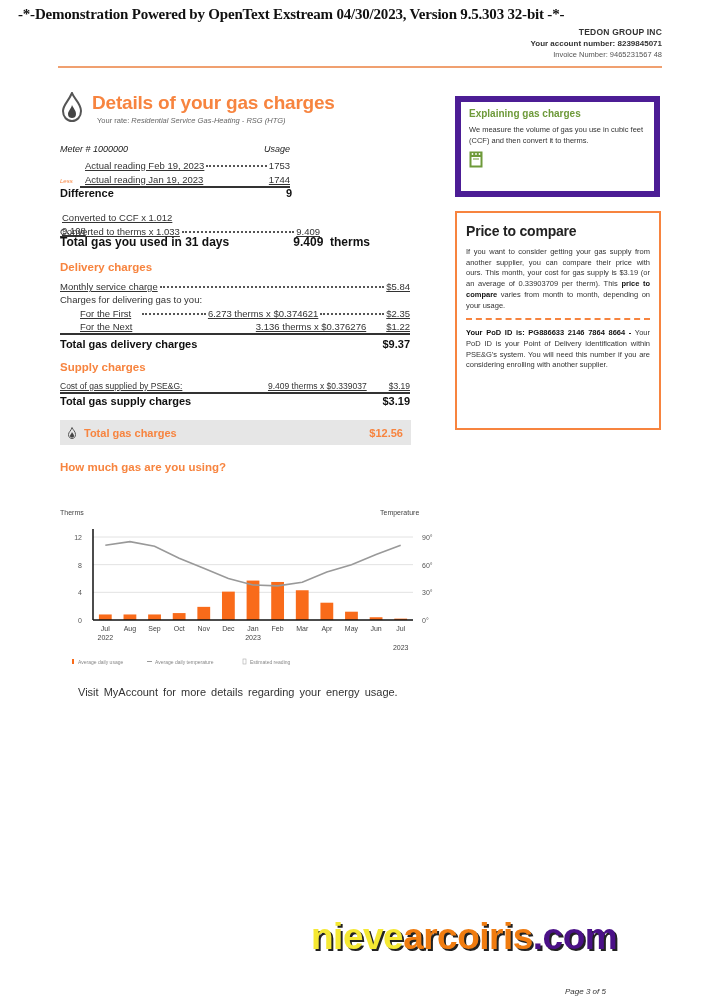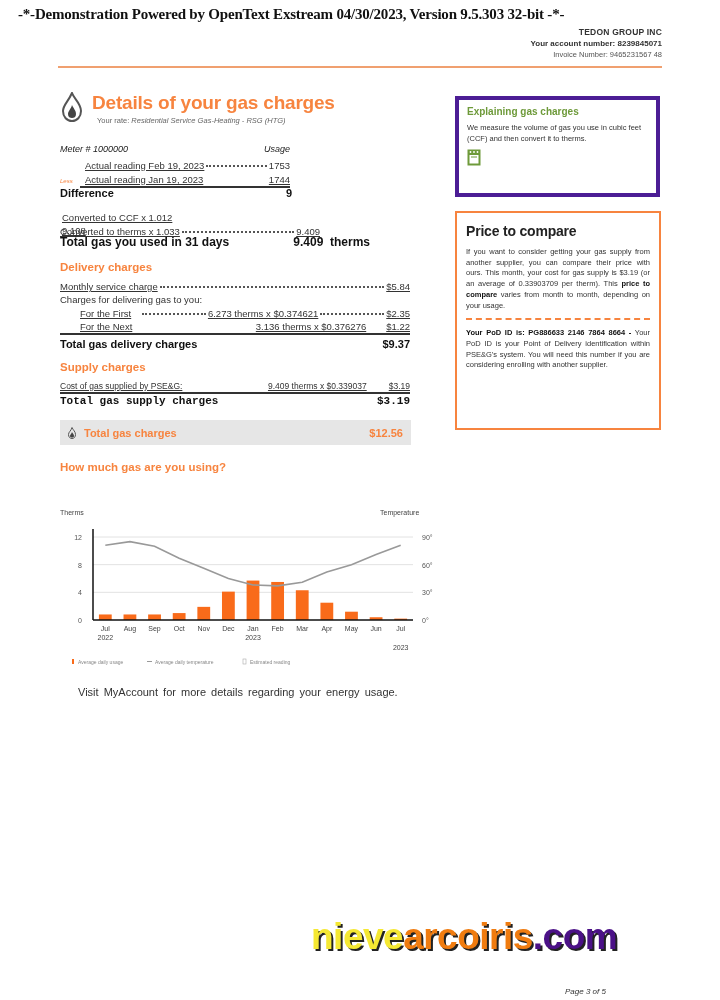--- a/index.html
+++ b/index.html
@@ -27,21 +27,21 @@
   .meter-hdr { position: absolute; left: 60px; top: 144px; width: 230px; font-size: 9px; font-style: italic; display: flex; justify-content: space-between; color: #222; }
   .less { position: absolute; left: 60px; top: 178px; font-size: 6px; color: #f7843f; font-style: italic; }
   .sum-rule { position: absolute; height: 1.5px; background: #333; }
   .bold-row { position: absolute; left: 60px; font-size: 11px; font-weight: bold; color: #111; display: flex; justify-content: space-between; }
   .section-h { position: absolute; left: 60px; font-size: 11.5px; font-weight: bold; color: #f7843f; }
   .total-bar { position: absolute; left: 60px; top: 420px; width: 351px; height: 25px; background: #e6e6e6; display: flex; align-items: center; justify-content: space-between; padding: 0 8px 0 8px; }
   .total-bar .left { display: flex; align-items: center; gap: 8px; }
   .total-bar .lbl, .total-bar .val { color: #f7843f; font-size: 11px; font-weight: bold; }
 
   
-  .explain-box { position: absolute; left: 455px; top: 96px; width: 205px; height: 101px; border: 4px solid #4c1d95; padding: 6px 8px; }
+  .explain-box { position: absolute; left: 455px; top: 96px; width: 205px; height: 101px; border: 6px solid #4c1d95; padding: 6px 8px; }
   .explain-box .hdr { font-size: 10px; font-weight: bold; color: #6e9a3a; margin-bottom: 6px; }
   .explain-box .txt { font-size: 7.5px; line-height: 10.5px; color: #333; }
   .oven-row { display: flex; gap: 10px; margin-top: 3px; }
   .oven-icon { flex: 0 0 14px; height: 17px; margin-top: 2px; }
   .oven-row .txt { text-align: justify; }
 
   .price-box { position: absolute; left: 455px; top: 211px; width: 206px; height: 219px; border: 2px solid #f7843f; padding: 10px 9px; }
   .price-box .hdr { font-size: 14px; font-weight: bold; color: #222; margin-bottom: 8px; letter-spacing: -0.2px; }
   .price-box .txt { font-size: 7.5px; line-height: 10.7px; color: #333; text-align: justify; }
   .price-box .dash { border-top: 2px dashed #f7843f; margin: 7px 0 8px; }
@@ -156,21 +156,21 @@
 
 <div class="section-h" style="top:361px;">Supply  charges</div>
 <div class="row" style="top:381px; font-size:8.5px;">
   <span class="lbl ul">Cost of gas supplied by PSE&amp;G:</span>
     <span style="flex:1"></span>
     <span class="ul">9.409 therms x $0.339037</span>
     <span style="width:22px"></span>
     <span class="val ul">$3.19</span>
 </div>
 <div class="sum-rule" style="left:60px; top:392px; width:350px;"></div>
-<div class="bold-row" style="top:395px; width:350px;font-family:Liberation Mono, monospace;">
+<div class="bold-row" style="top:395px; width:350px;">
   <span>Total gas supply charges</span>
   <span>$3.19</span>
 </div>
 
 <div class="total-bar">
   <div class="left">
     <svg width="8" height="12" viewBox="0 0 8 12">
       <path d="M4 0.5 C5 3 7.5 4.5 7.5 7.5 C7.5 10 6 11.5 4 11.5 C2 11.5 0.5 10 0.5 7.5 C0.5 5 3 4 4 0.5 Z" fill="none" stroke="#555" stroke-width="1"></path>
       <path d="M4 5 C4.5 6.5 6 7 6 9 C6 10 5 10.5 4 10.5 C3 10.5 2 10 2 9 C2 7.5 3.5 7 4 5 Z" fill="#444"></path>
     </svg>

